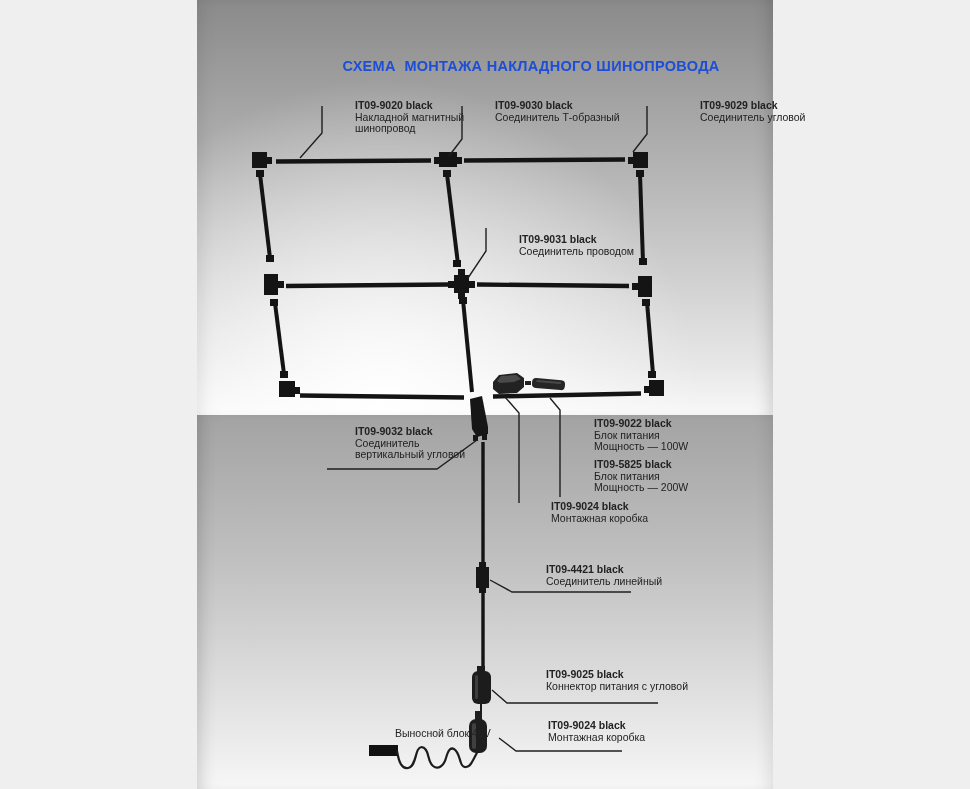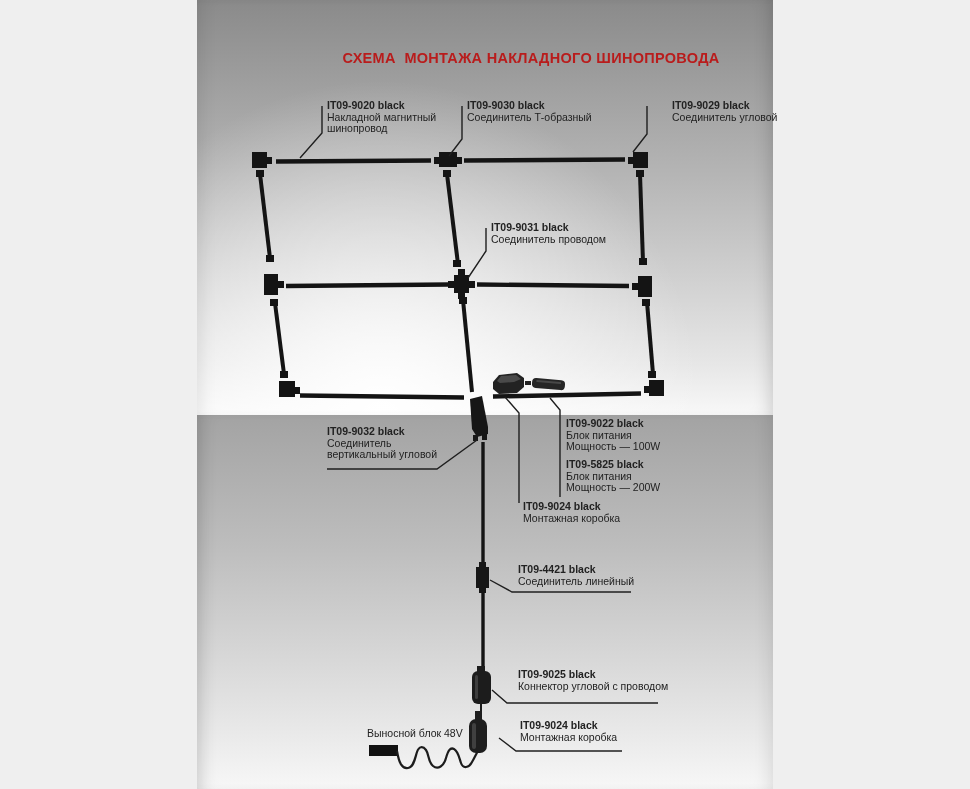--- a/index.html
+++ b/index.html
@@ -15,30 +15,30 @@
       radial-gradient(90% 130% at 32% 100%, #ffffff 0%, rgba(255,255,255,0) 62%),
       linear-gradient(180deg,#8a8a8a 0%,#b5b5b5 42%,#e7e7e7 88%,#f8f8f8 100%);
     box-shadow: inset -14px 0 18px -12px rgba(0,0,0,.18), inset 14px 0 18px -12px rgba(0,0,0,.10);
   }
   .wall{
     position:absolute;left:0;top:415px;width:576px;height:374px;
     background:linear-gradient(180deg,#a3a3a3 0%,#bdbdbd 35%,#e9e9e9 85%,#f7f7f7 100%);
     box-shadow: inset 14px 0 18px -12px rgba(0,0,0,.20), inset -14px 0 18px -12px rgba(0,0,0,.12);
   }
   .title{
-    position:absolute;left:197px;top:8px;width:668px;text-align:center;
-    color:#b91c1c;font-weight:bold;font-size:14.5px;line-height:20px;
+    position:absolute;left:197px;top:16px;width:668px;text-align:center;
+    color:#1d4ed8;font-weight:bold;font-size:14.5px;line-height:20px;
     letter-spacing:.3px;white-space:pre;
   }
   svg.art{position:absolute;left:0;top:0;}
   .lbl{
     position:absolute;color:#222;font-size:10.5px;line-height:11.5px;white-space:nowrap;
   }
   .lbl .code{font-weight:bold;}
-  .lbl div{min-height:11.5px;}
+  .lbl div{min-height:11.5px;margin-left:28px;}
 </style>
 </head>
 <body>
 
 <div class="scene">
   <div class="ceiling"></div>
   <div class="wall"></div>
 </div>
 
 <div class="title">
@@ -174,21 +174,21 @@
 <div class="lbl" style="left:467px;top:100px">
   <div class="code">IT09-9030 black</div>
   <div>Соединитель Т-образный</div>
 </div>
 
 <div class="lbl" style="left:672px;top:100px">
   <div class="code">IT09-9029 black</div>
   <div>Соединитель угловой</div>
 </div>
 
-<div class="lbl" style="left:491px;top:222px">
+<div class="lbl" style="left:491px;top:234px">
   <div class="code">IT09-9031 black</div>
   <div>Соединитель проводом</div>
 </div>
 
 <div class="lbl" style="left:327px;top:426px">
   <div class="code">IT09-9032 black</div>
   <div>Соединитель</div>
   <div>вертикальный угловой</div>
 </div>
 
@@ -209,21 +209,21 @@
   <div>Монтажная коробка</div>
 </div>
 
 <div class="lbl" style="left:518px;top:564px">
   <div class="code">IT09-4421 black</div>
   <div>Соединитель линейный</div>
 </div>
 
 <div class="lbl" style="left:518px;top:669px">
   <div class="code">IT09-9025 black</div>
-  <div>Коннектор угловой с проводом</div>
+  <div>Коннектор питания с угловой</div>
 </div>
 
 <div class="lbl" style="left:520px;top:720px">
   <div class="code">IT09-9024 black</div>
   <div>Монтажная коробка</div>
 </div>
 
 <div class="lbl" style="left:367px;top:728px">
   <div>Выносной блок 48V</div>
 </div>

